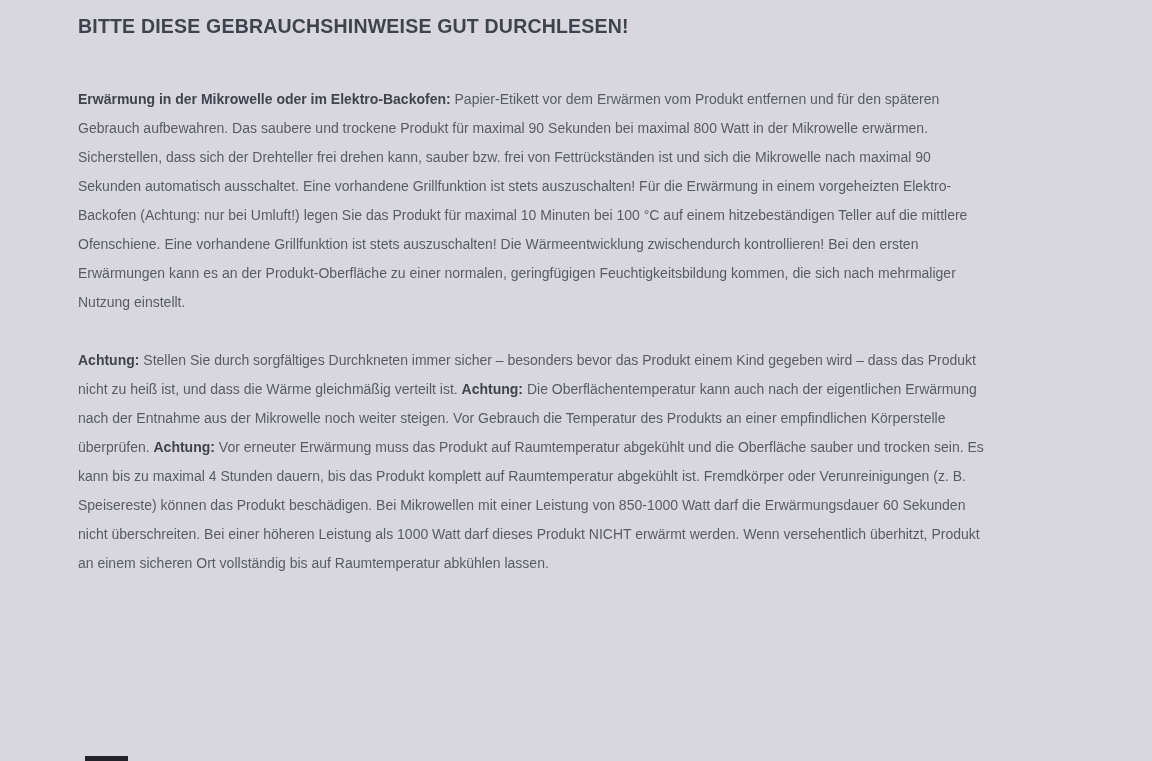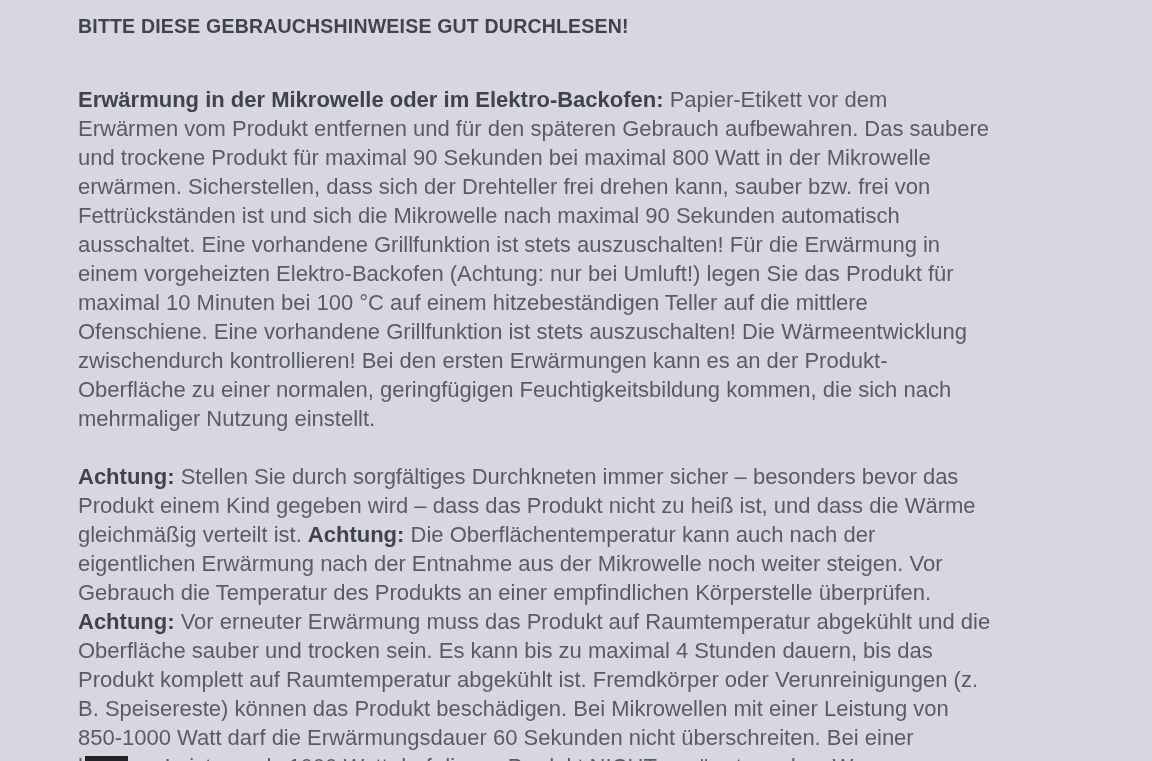--- a/index.html
+++ b/index.html
@@ -22,21 +22,21 @@
   .heading {
     margin: 0 0 44px 0;
     font-size: 19.5px;
     line-height: 29px;
     font-weight: 700;
     letter-spacing: 0.2px;
     color: var(--bold, #3f444c);
   }
   .para {
     margin: 0 0 29px 0;
-    font-size: 22px;
+    font-size: 14px;
     line-height: 29px;
     font-weight: 400;
     color: var(--text, #575c64);
   }
   .para strong {
     font-weight: 700;
     color: var(--bold, #3f444c);
   }
   .cutoff-bar {
     position: absolute;

